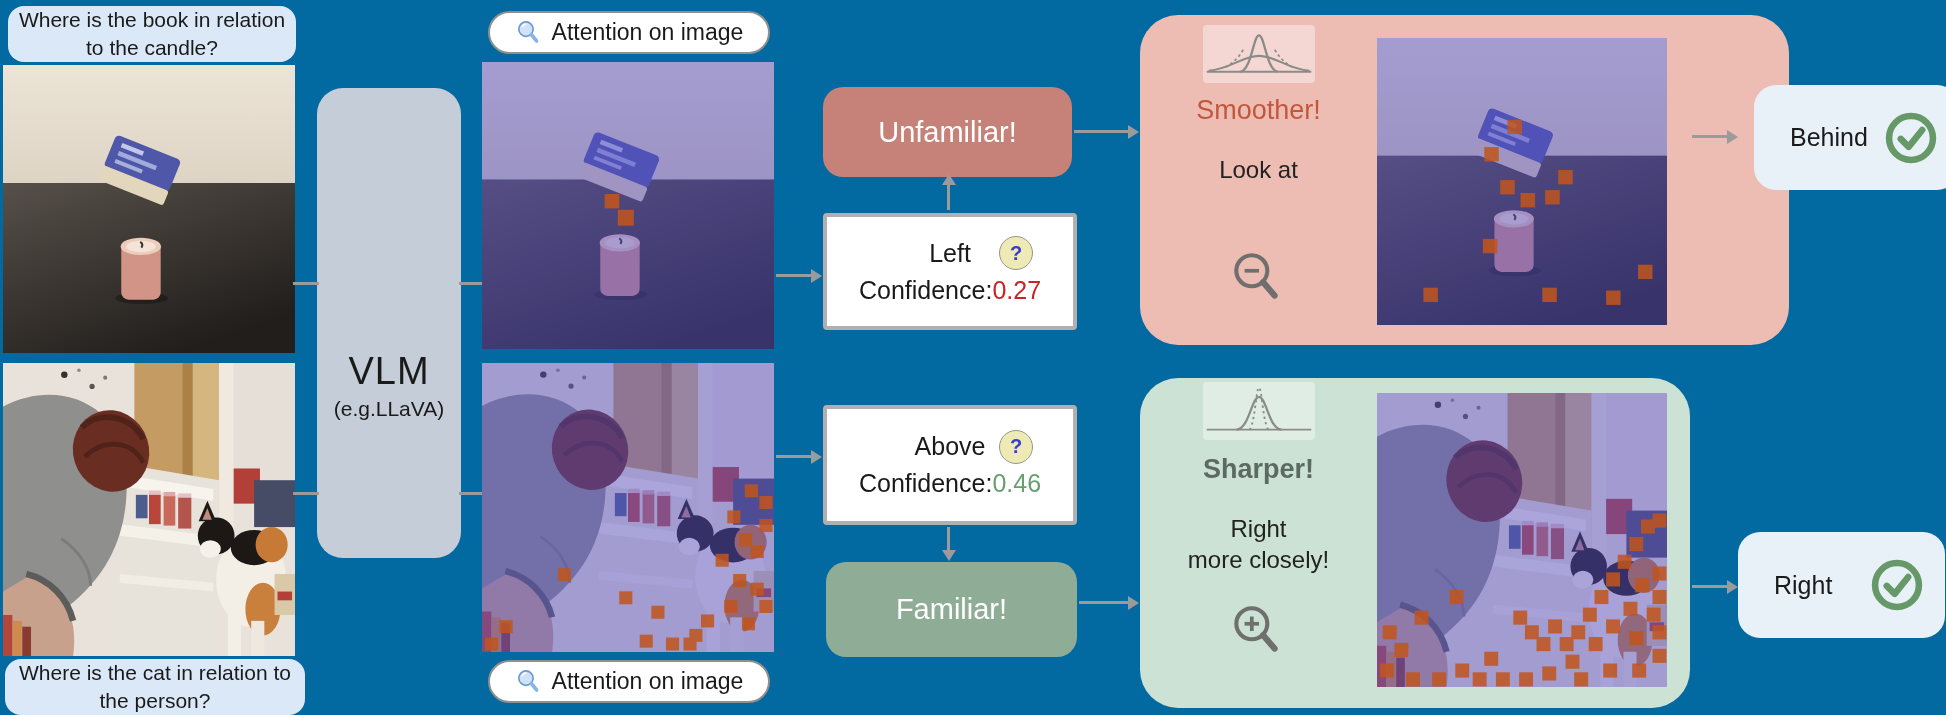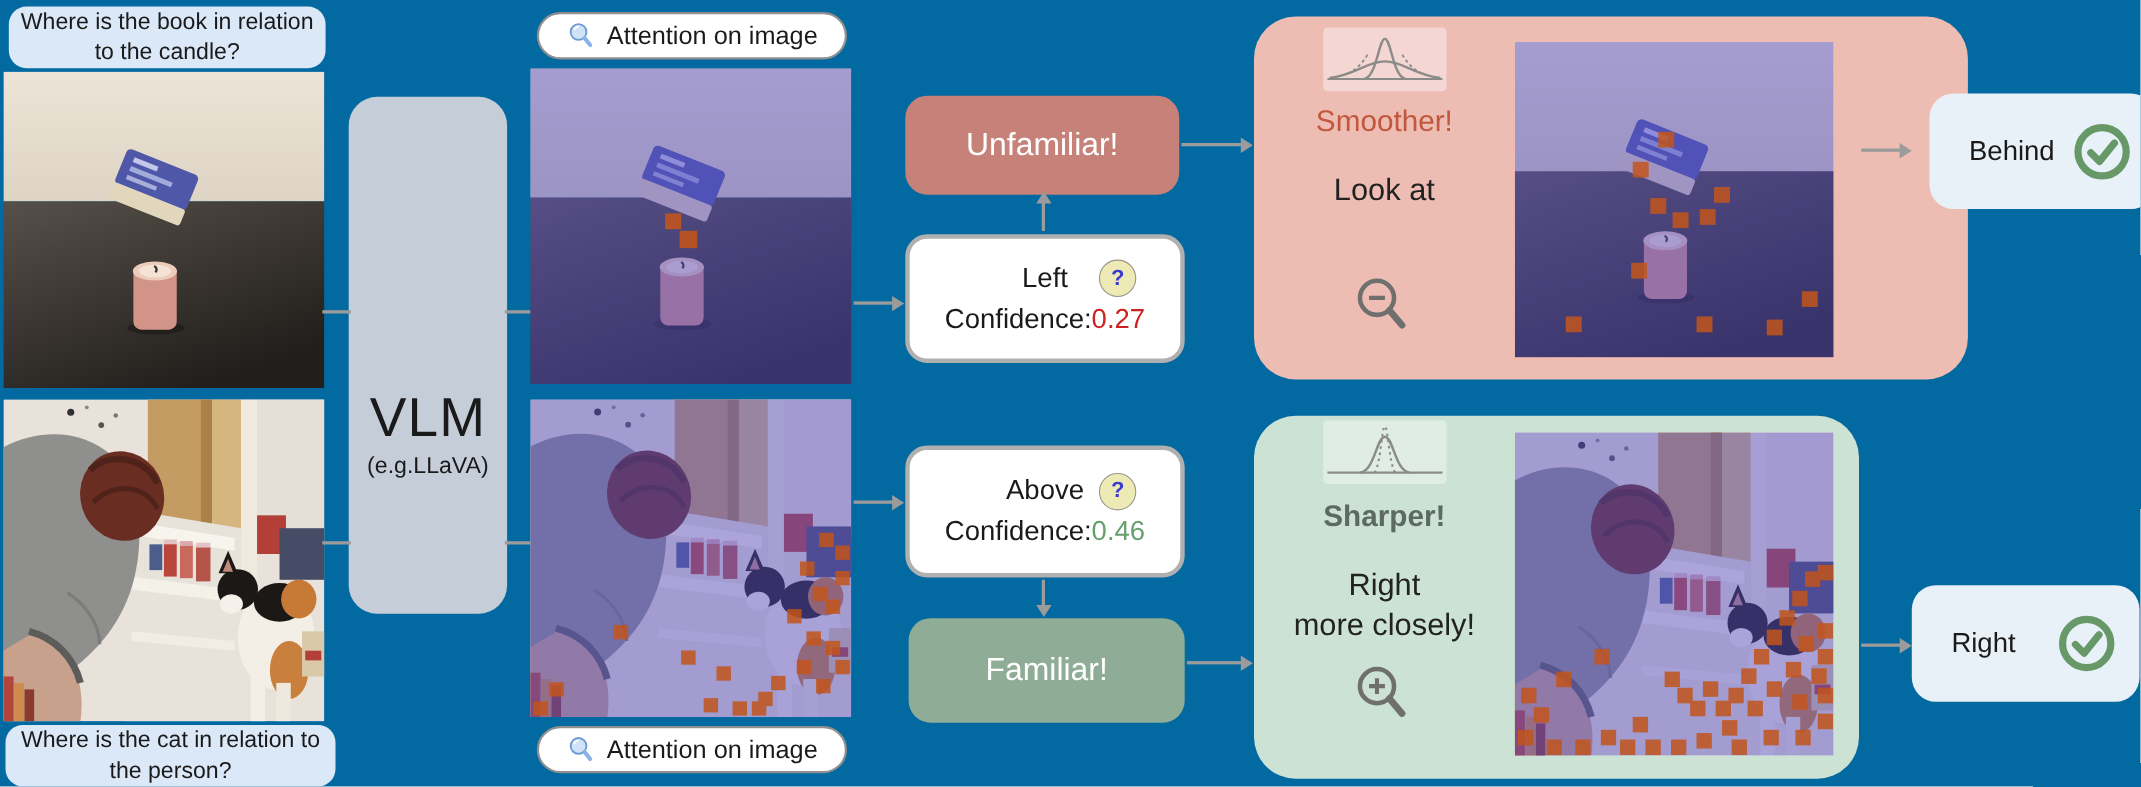--- a/index.html
+++ b/index.html
@@ -7,47 +7,47 @@
           font-family:"Liberation Sans",sans-serif;color:#1a1a1a;}
   .abs{position:absolute;}
   
   .bubble{background:#dbe8f7;border-radius:16px;display:flex;align-items:center;justify-content:center;
           text-align:center;font-size:21px;line-height:1.32;padding:4px 8px;box-sizing:border-box;}
   
   .photo{display:block;width:100%;height:100%;}
   .photo-frame{overflow:hidden;}
   
   .vlmbox{background:#c5ced8;border-radius:26px;}
-  .vlm-title{font-size:50px;letter-spacing:1px;text-align:center;}
+  .vlm-title{font-size:38px;letter-spacing:1px;text-align:center;}
   .vlm-sub{font-size:21px;text-align:center;margin-top:4px;}
   
   .pill{background:#fff;border:2.5px solid #8f8f8f;border-radius:24px;display:flex;align-items:center;
         justify-content:center;gap:10px;font-size:23px;box-sizing:border-box;}
   
-  .confbox{background:#fff;border:4px solid #b0b0b0;border-radius:20px;display:flex;flex-direction:column;
+  .confbox{background:#fff;border:4px solid #b0b0b0;border-radius:4px;display:flex;flex-direction:column;
            align-items:center;justify-content:center;gap:8px;font-size:25px;box-sizing:border-box;}
   .conf-row1{position:relative;width:100%;display:flex;align-items:center;justify-content:center;}
   .qbadge{position:absolute;right:40px;top:50%;transform:translateY(-50%);width:32px;height:32px;border-radius:50%;
           background:#eeeab5;border:1.5px solid #98968a;color:#3b3bd1;font-weight:bold;font-size:20px;
           display:flex;align-items:center;justify-content:center;}
   .val-low{color:#cc2222;}
   .val-high{color:#67a06f;}
   
   .statusbox{border-radius:20px;color:#fff;font-size:29px;display:flex;align-items:center;justify-content:center;}
   .unfam{background:#c68179;}
   .fam{background:#8fad96;}
   
   .panel{border-radius:38px;}
   .panel-pink{background:#edbdb4;}
   .panel-green{background:#cce2d4;}
   .panel-text{width:237px;text-align:center;}
   .headline{font-size:27px;}
   .hl-smooth{color:#c2573e;}
   .hl-sharp{color:#5d6a63;}
-  .panel-line{font-size:28px;line-height:1.28;color:#222;}
+  .panel-line{font-size:24px;line-height:1.28;color:#222;}
   .curvebg{background:rgba(255,255,255,0.4);border-radius:4px;}
   
   .answer{background:#e8f1f8;border-radius:22px;display:flex;align-items:center;justify-content:space-between;
           font-size:25px;padding:0 20px 0 36px;box-sizing:border-box;}
   
   .line{position:absolute;height:3px;background:#9b9b9b;}
   .arrow{position:absolute;background:#9b9b9b;}
   .arrow.h{height:3px;}
   .arrow.h::after{content:"";position:absolute;right:-10px;top:-5.5px;border-left:11px solid #9b9b9b;
                   border-top:7px solid transparent;border-bottom:7px solid transparent;}

